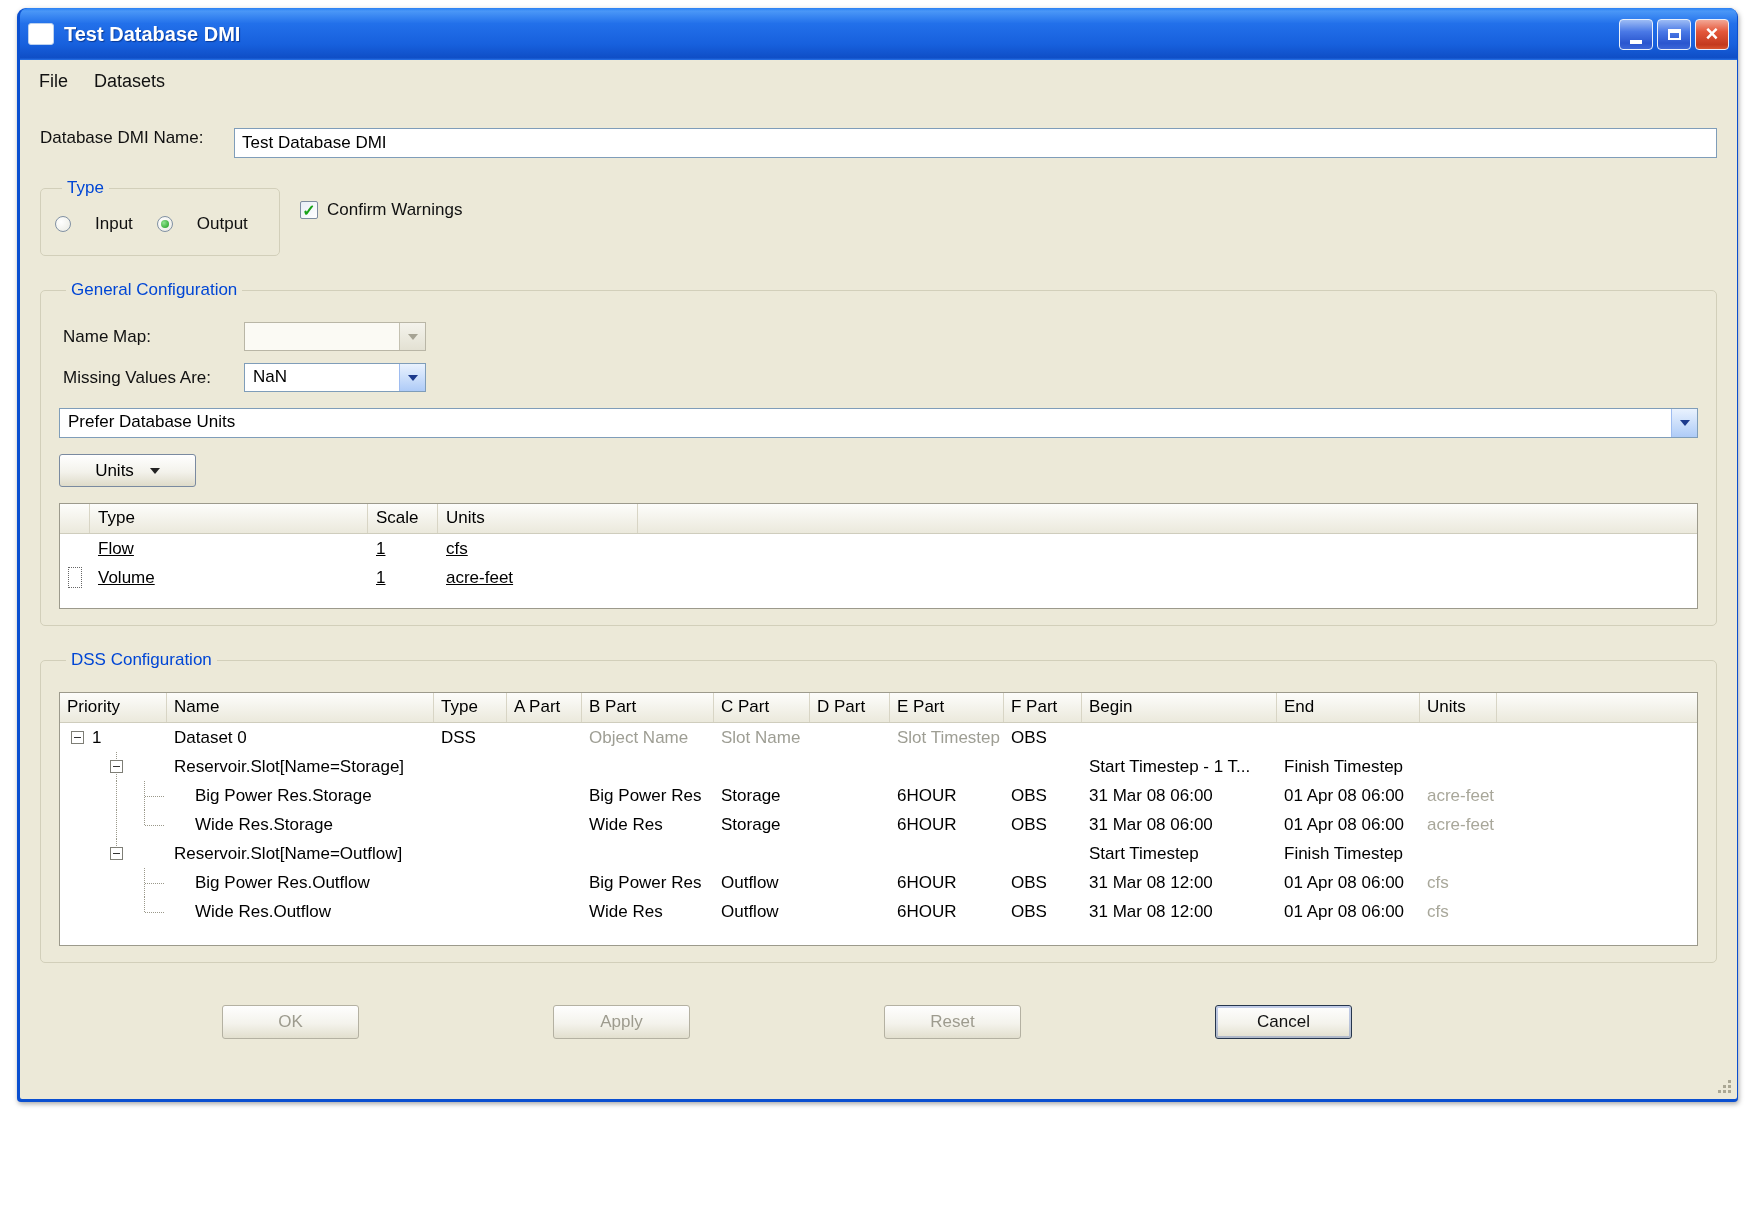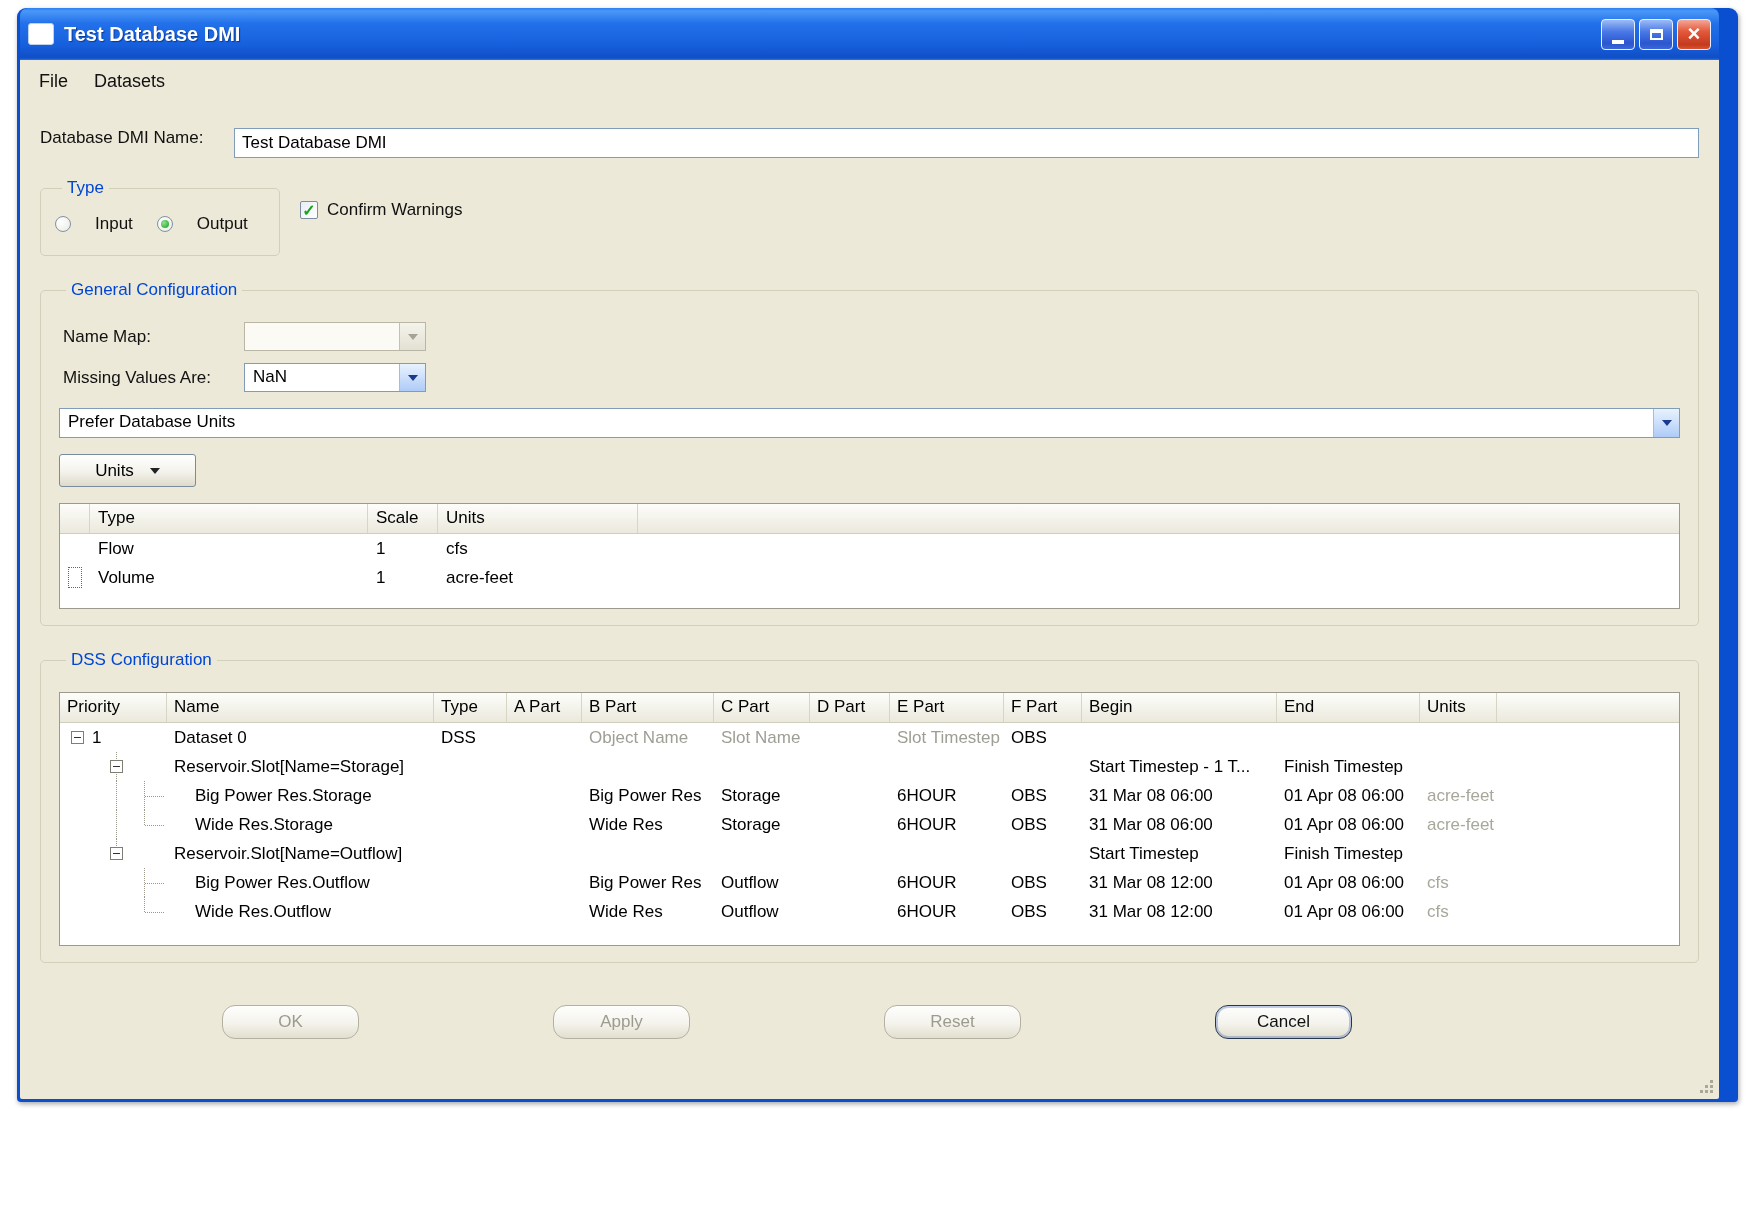--- a/index.html
+++ b/index.html
@@ -1,20 +1,20 @@
 <!DOCTYPE html>
 <html><head>
 <meta charset="utf-8">
 <style>
   * { box-sizing: border-box; margin: 0; padding: 0; }
   html, body { width: 1745px; height: 1225px; background: #fff; font-family: "Liberation Sans", sans-serif; }
 
   
   .window { position: absolute; left: 17px; top: 8px; width: 1721px; height: 1094px;
-            border-radius: 9px 9px 4px 4px; background: #0a4fd0; padding: 0 19px 3px 3px;
+            border-radius: 9px 9px 4px 4px; background: #0a4fd0; padding: 0 1px 3px 3px;
             box-shadow: 1px 2px 5px rgba(0,0,0,.35); }
   .titlebar { height: 52px; display: flex; align-items: center; gap: 10px; padding: 0 8px;
               border-radius: 8px 8px 0 0;
               background: linear-gradient(180deg,#2a80f3 0%, #4a97f7 6%, #2270ea 30%, #1760dd 70%, #0f4ec6 96%, #2a74e8 100%); }
   .app-icon { width: 26px; height: 22px; background: #fff; border: 1px solid #bcd2ef; border-radius: 3px; flex: none; }
   .title { color: #fff; font-size: 20px; font-weight: bold; text-shadow: 1px 1px 1px #0a3a96; flex: 1; white-space: nowrap; overflow: hidden; }
   .winbtns { display: flex; gap: 4px; }
   .wbtn { width: 34px; height: 31px; border-radius: 4px; border: 1px solid #e9f0fb; display: flex; align-items: center; justify-content: center;
           background: linear-gradient(180deg,#9dbcf5 0%, #4a79e6 40%, #2a56cf 80%, #3c67d8 100%); }
   .wbtn.close { background: linear-gradient(180deg,#f3a795 0%, #e4573a 40%, #c33a1e 85%, #d8542f 100%); }
@@ -70,21 +70,21 @@
                background: linear-gradient(180deg,#ffffff,#f3f2eb 55%,#dedbc9); font: 17px "Liberation Sans", sans-serif;
                display: flex; align-items: center; justify-content: center; gap: 16px; }
   .tri.dark { border-top-color: #222; border-left-width: 5px; border-right-width: 5px; }
 
   
   .utable { margin-top: 16px; border: 1px solid #9c9a8c; background: #fff; height: 106px; overflow: hidden; }
   .ugrid { display: grid; grid-template-columns: 30px 278px 70px 200px 1fr; }
   .uhead { height: 30px; background: linear-gradient(180deg,#fdfdfb,#ebe9dc); border-bottom: 1px solid #cfcdbd; }
   .uhead .hc { font-size: 17px; padding: 4px 8px; border-right: 1px solid #d8d5c5; white-space: nowrap; overflow: hidden; }
   .utr { height: 29px; align-items: center; font-size: 17px; }
-  .utr .c { padding: 0 8px; white-space: nowrap; overflow: hidden; }
+  .utr .c { padding: 0 8px; white-space: nowrap; overflow: hidden; text-decoration: underline; }
   .selcell { display: flex; align-items: center; justify-content: center; height: 100%; }
   .selbox { width: 22px; height: 21px; }
   .utr.focused .selbox { border: 1px dotted #666; }
 
   
   .file-row { display: flex; align-items: center; gap: 12px; margin-top: 12px; }
   .file-row .lbl { width: 40px; padding-left: 4px; }
   .icon-btn { width: 40px; height: 34px; border: 1px solid #7a96b5; border-radius: 3px;
               background: linear-gradient(180deg,#ffffff,#ece9d8); display: flex; align-items: center; justify-content: center; flex: none; }
 
@@ -105,21 +105,21 @@
   .ptext { margin-left: 8px; }
   .guide { position: absolute; top: 0; bottom: 0; width: 0; border-left: 1px dotted #9a988a; z-index: 1; }
   .guide.trunk { left: 56px; }
   .guide.branch { left: 84px; }
   .guide.half { bottom: 50%; }
   .hstub { position: absolute; left: 85px; top: 50%; width: 19px; height: 0; border-top: 1px dotted #9a988a; z-index: 1; }
   .ncell.lvl2 { padding-left: 28px; }
 
   
   .footer { margin-top: 42px; display: flex; margin-left: 182px; gap: 194px; }
-  .xpbtn { width: 137px; height: 34px; border-radius: 13px; font: 17px "Liberation Sans", sans-serif;
+  .xpbtn { width: 137px; height: 34px; border-radius: 3px; font: 17px "Liberation Sans", sans-serif;
            background: linear-gradient(180deg,#fefefe,#f4f3ec 55%,#e2dfce); border: 1px solid #36404f; color: #111; }
   .xpbtn.off { border: 1px solid #b4b1a2; color: #9d9b8e; }
   .xpbtn.focus { box-shadow: inset 0 0 0 2px rgba(76,110,188,.35); border-color: #26364d; }
 
   .grip { position: absolute; right: 6px; bottom: 6px; width: 14px; height: 14px; }
   .grip::before { content: ""; position: absolute; right: 0; bottom: 0; width: 3px; height: 3px; background: #aaa794;
                   box-shadow: -5px 0 0 #aaa794, -10px 0 0 #aaa794, 0 -5px 0 #aaa794, -5px -5px 0 #aaa794, 0 -10px 0 #aaa794; }
 </style>
 </head>
 <body>

